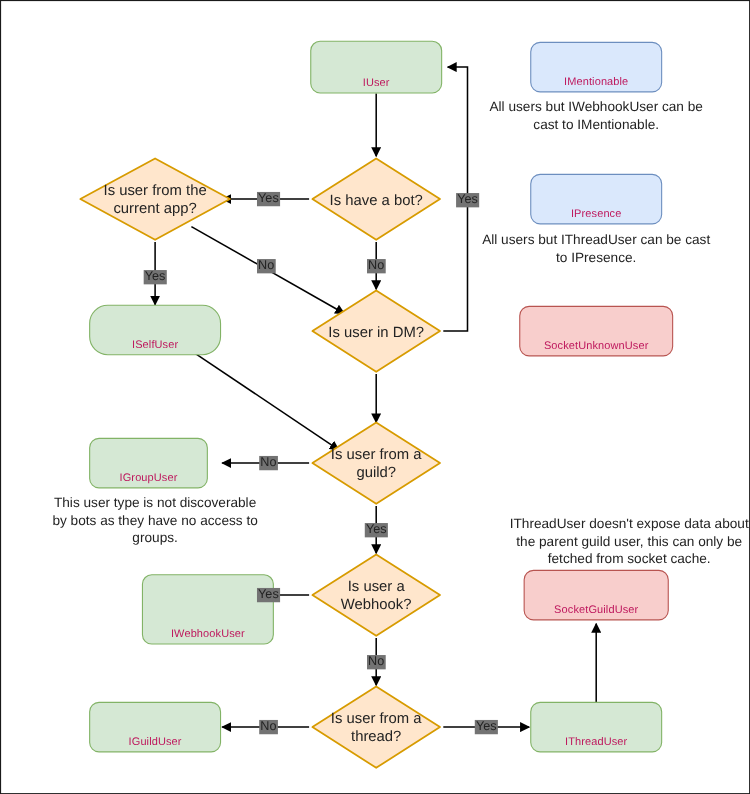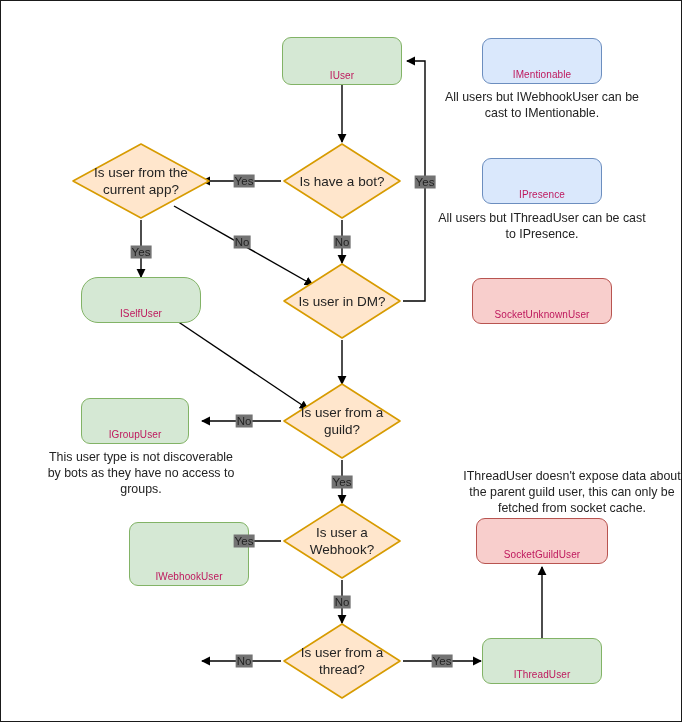--- a/index.html
+++ b/index.html
@@ -151,20 +151,23 @@
   </div>
 
   <div class="node rect green" style="left:80px; top:397px; width:108px; height:46px;">
     <span>IGroupUser</span>
   </div>
 
   <div class="node rect green" style="left:80px; top:521px; width:120px; height:64px;margin-left:48px;">
     <span>IWebhookUser</span>
   </div>
 
+  <div class="node rect green" style="left:80px; top:637px; width:120px; height:46px;">
+    <span>IGuildUser</span>
+  </div>
 
   <div class="node rect green" style="left:481px; top:637px; width:120px; height:46px;">
     <span>IThreadUser</span>
   </div>
 
   <div class="node rect blue" style="left:481px; top:37px; width:120px; height:46px;">
     <span>IMentionable</span>
   </div>
 
   <div class="node rect blue" style="left:481px; top:157px; width:120px; height:46px;">

